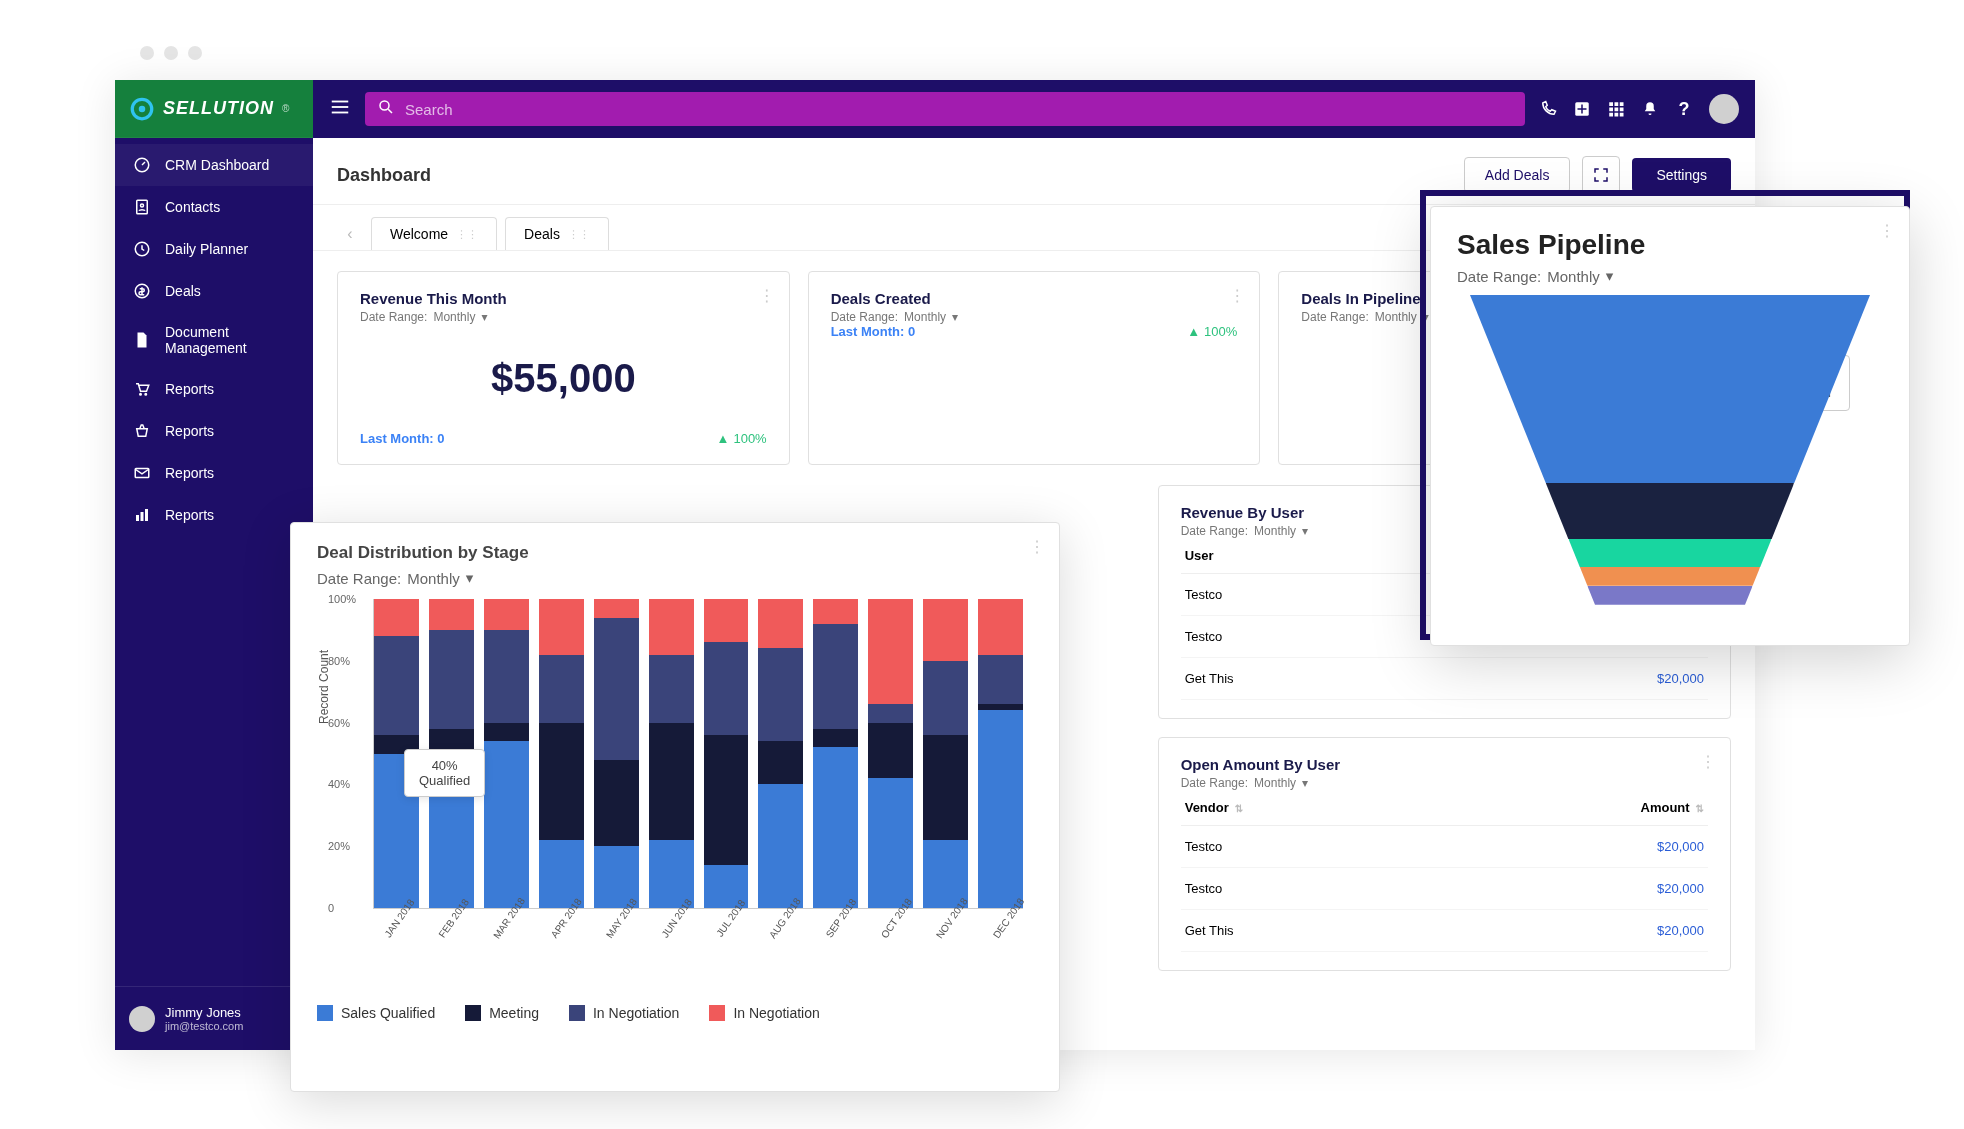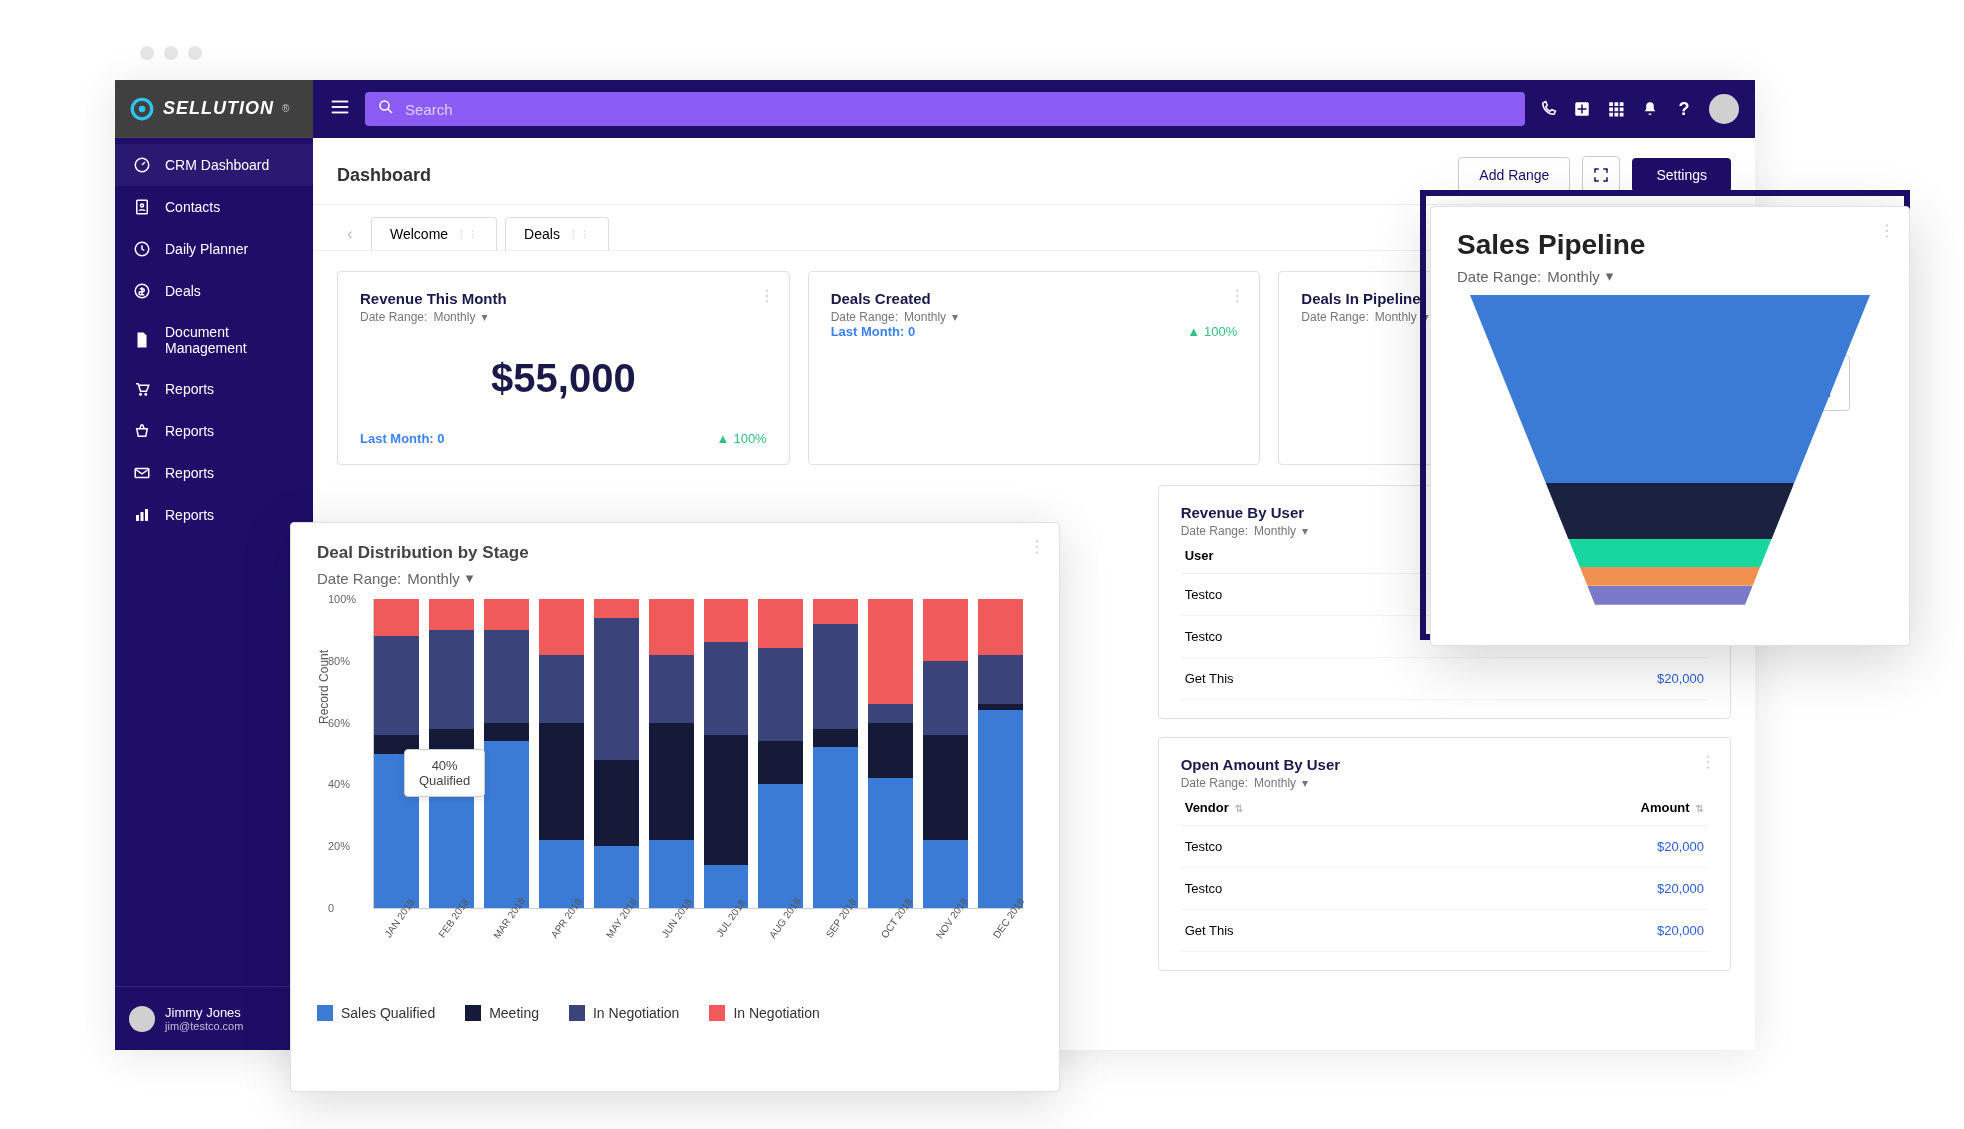--- a/index.html
+++ b/index.html
@@ -1,35 +1,35 @@
 <!DOCTYPE html>
 <html><head>
 <meta charset="utf-8">
 <style>
 * { box-sizing: border-box; margin: 0; padding: 0; }
 body { font-family: -apple-system, BlinkMacSystemFont, "Segoe UI", Arial, sans-serif; background: #fff; width: 1964px; height: 1129px; position: relative; }
 .browser-dots { position: absolute; top: 46px; left: 140px; display: flex; gap: 10px; }
 .browser-dots span { width: 14px; height: 14px; border-radius: 50%; background: #e5e5e5; }
 .app-shell { position: absolute; top: 80px; left: 115px; width: 1640px; height: 970px; background: #f7f7f7; display: flex; box-shadow: 0 4px 40px rgba(0,0,0,.1); }
 .sidebar { width: 198px; background: #1e0e68; color: #fff; display: flex; flex-direction: column; }
-.logo { height: 58px; background: #404040; display: flex; align-items: center; padding: 0 14px; gap: 8px; border-bottom: 1px solid rgba(255,255,255,.05); }
+.logo { height: 58px; background: #15803d; display: flex; align-items: center; padding: 0 14px; gap: 8px; border-bottom: 1px solid rgba(255,255,255,.05); }
 .logo-icon { width: 26px; height: 26px; }
 .logo-text { font-weight: 700; letter-spacing: 1px; font-size: 18px; font-style: italic; }
 .nav-list { list-style: none; padding-top: 6px; }
 .nav-item { display: flex; align-items: center; gap: 14px; padding: 12px 18px; font-size: 14px; cursor: pointer; }
 .nav-item.active { background: rgba(255,255,255,.05); }
 .nav-icon { width: 18px; height: 18px; display: flex; align-items: center; justify-content: center; }
 .sidebar-footer { margin-top: auto; padding: 18px 14px; display: flex; align-items: center; gap: 10px; font-size: 13px; border-top: 1px solid rgba(255,255,255,.1); }
 .avatar { width: 26px; height: 26px; border-radius: 50%; background: #d0d0d0; }
 .sidebar-user { display:flex; flex-direction:column; }
 .sidebar-user .email { font-size: 11px; opacity:.7; }
 .main { flex: 1; display: flex; flex-direction: column; background: #fff; }
 .topbar { height: 58px; background: #1e0e68; display: flex; align-items: center; padding: 0 16px; gap: 14px; }
 .hamburger { color: #fff; cursor: pointer; }
-.search-wrap { flex: 1; background: #8b5cf6; border-radius: 4px; height: 34px; display: flex; align-items: center; padding: 1px 12px; gap: 10px; }
+.search-wrap { flex: 1; background: #a21caf; border-radius: 4px; height: 34px; display: flex; align-items: center; padding: 1px 12px; gap: 10px; }
 .search-wrap input { background: none; border: none; outline: none; color: #fff; font-size: 15px; width: 100%; }
 .search-wrap input::placeholder { color: rgba(255,255,255,.7); }
 .topbar-icons { display: flex; gap: 16px; align-items: center; color: #fff; }
 .topbar-icons .ticon { cursor: pointer; width:18px; height:18px; display:flex; align-items:center; justify-content:center; }
 .topbar-avatar { width: 30px; height: 30px; border-radius: 50%; background: #d0d0d0; }
 .header-row { display: flex; align-items: center; justify-content: space-between; padding: 18px 24px 10px; border-bottom: 1px solid #eee; }
 .page-title { font-size: 18px; font-weight: 600; color: #333; }
 .header-actions { display: flex; gap: 12px; align-items: center; }
 .btn-outline { border: 1px solid #ccc; background:#fff; padding: 9px 20px; border-radius: 4px; font-size: 14px; color:#1e0e68; cursor:pointer; }
 .btn-icon { border: 1px solid #ccc; background:#fff; width: 38px; height: 38px; border-radius: 4px; display:flex; align-items:center; justify-content:center; cursor:pointer; }
@@ -239,21 +239,21 @@
             </svg>
           </span>
         <span class="ticon" style="font-weight:700;font-size:18px">?</span>
         <div class="topbar-avatar"></div>
       </div>
     </div>
 
     <div class="header-row">
       <div class="page-title">Dashboard</div>
       <div class="header-actions">
-        <button class="btn-outline">Add Range</button>
+        <button class="btn-outline">Add Deals</button>
         <button class="btn-icon">
             <svg viewBox="0 0 24 24" width="18" height="18" fill="none" stroke="#1e0e68" stroke-width="2">
               <path d="M4 9V4h5M20 9V4h-5M4 15v5h5M20 15v5h-5"></path>
             </svg>
           </button>
         <button class="btn-primary">Settings</button>
       </div>
     </div>
 
     <div class="tab-strip">

